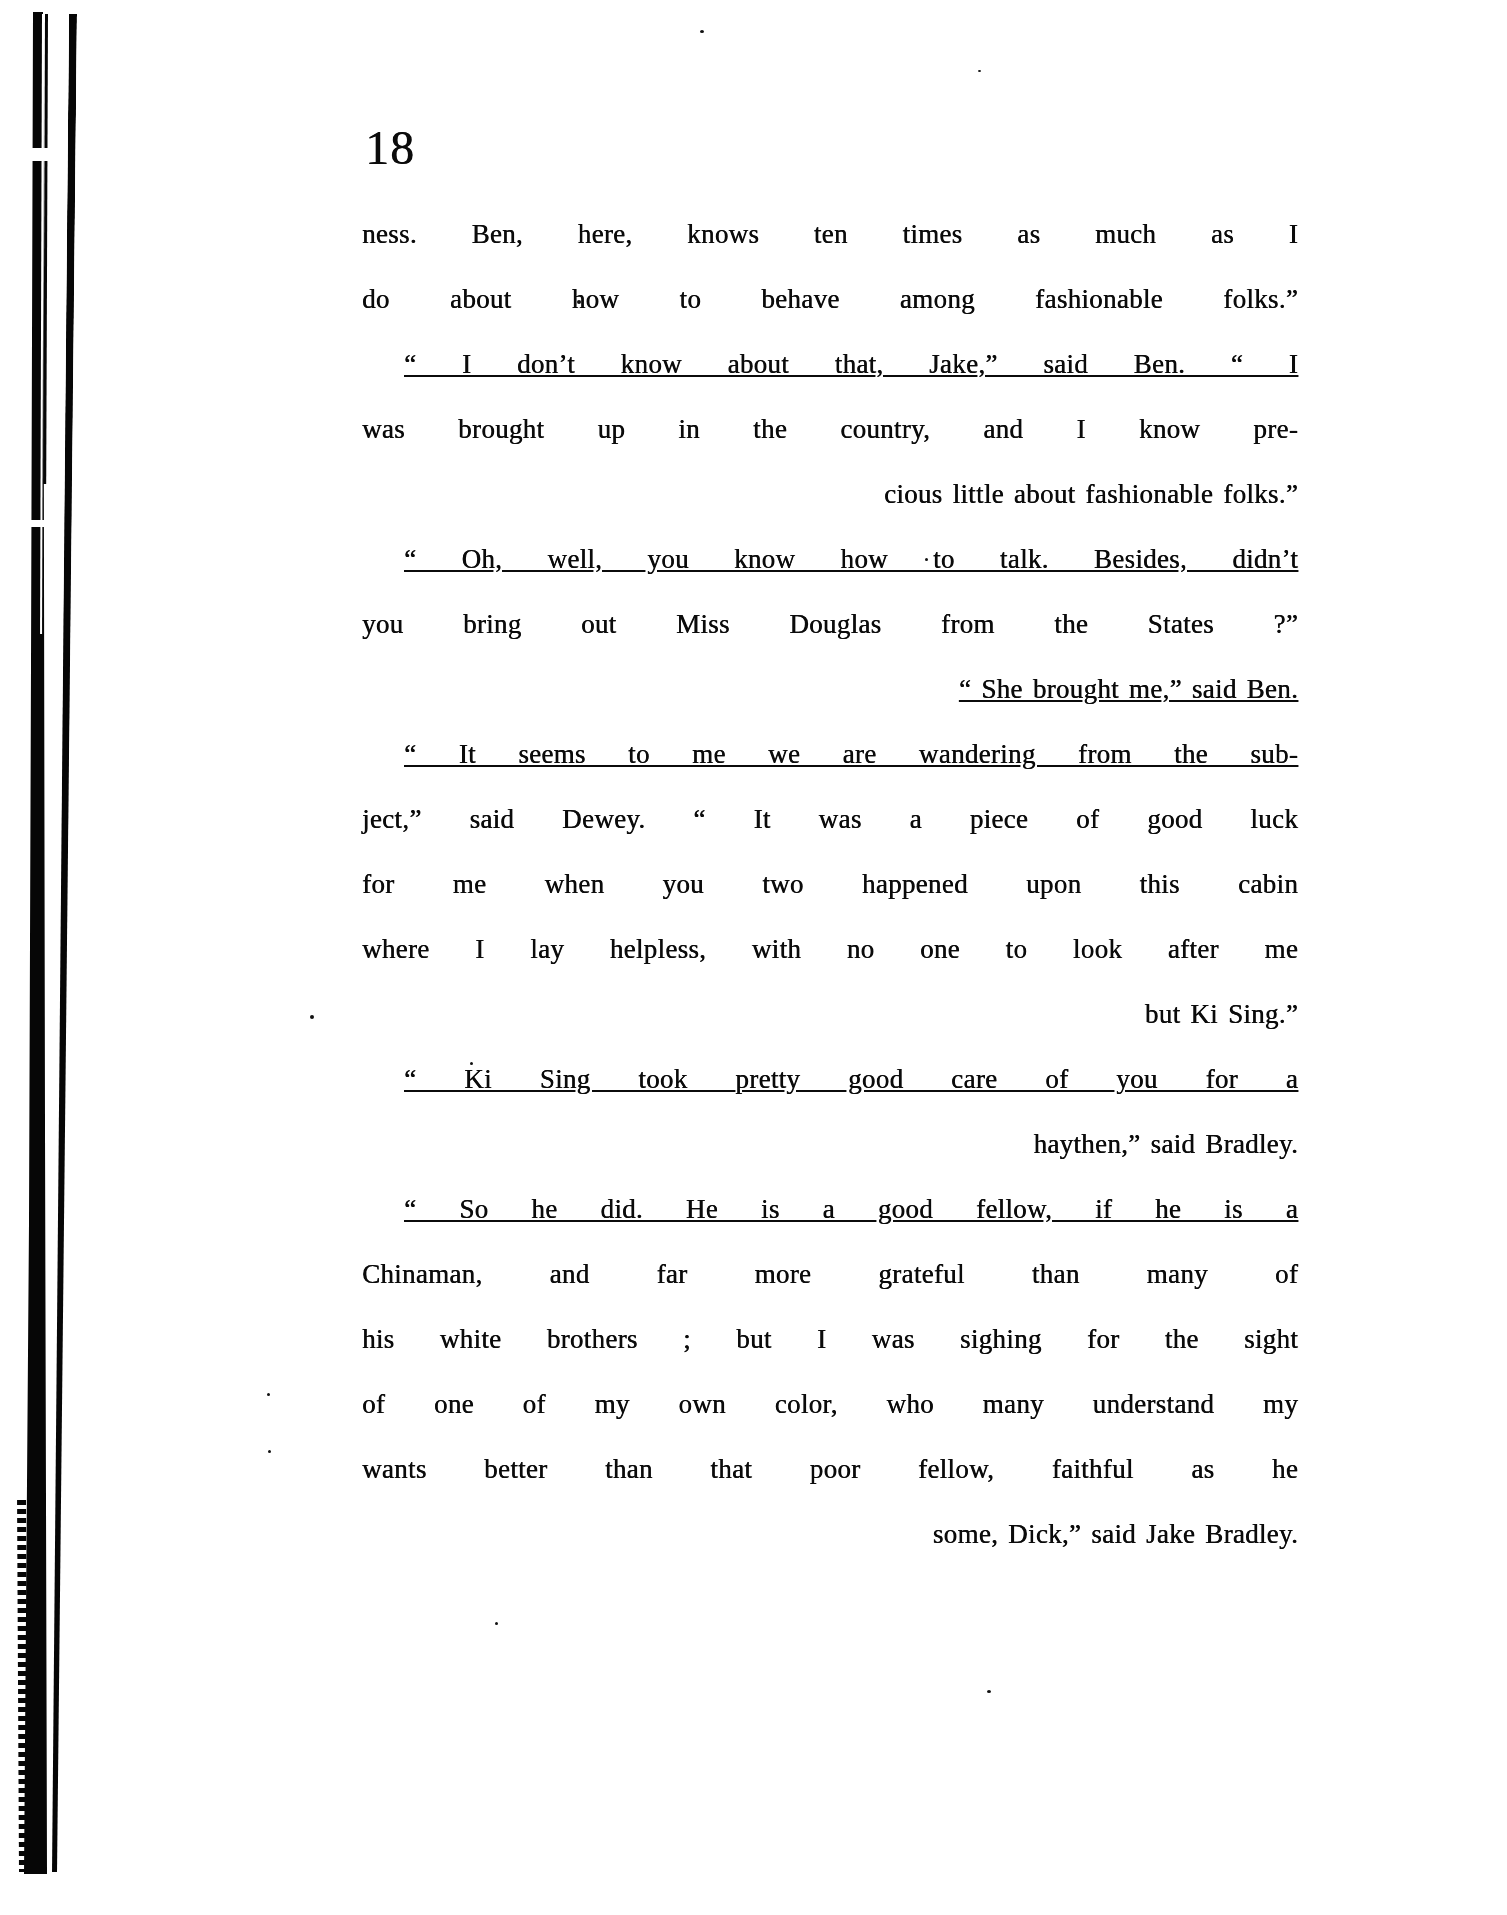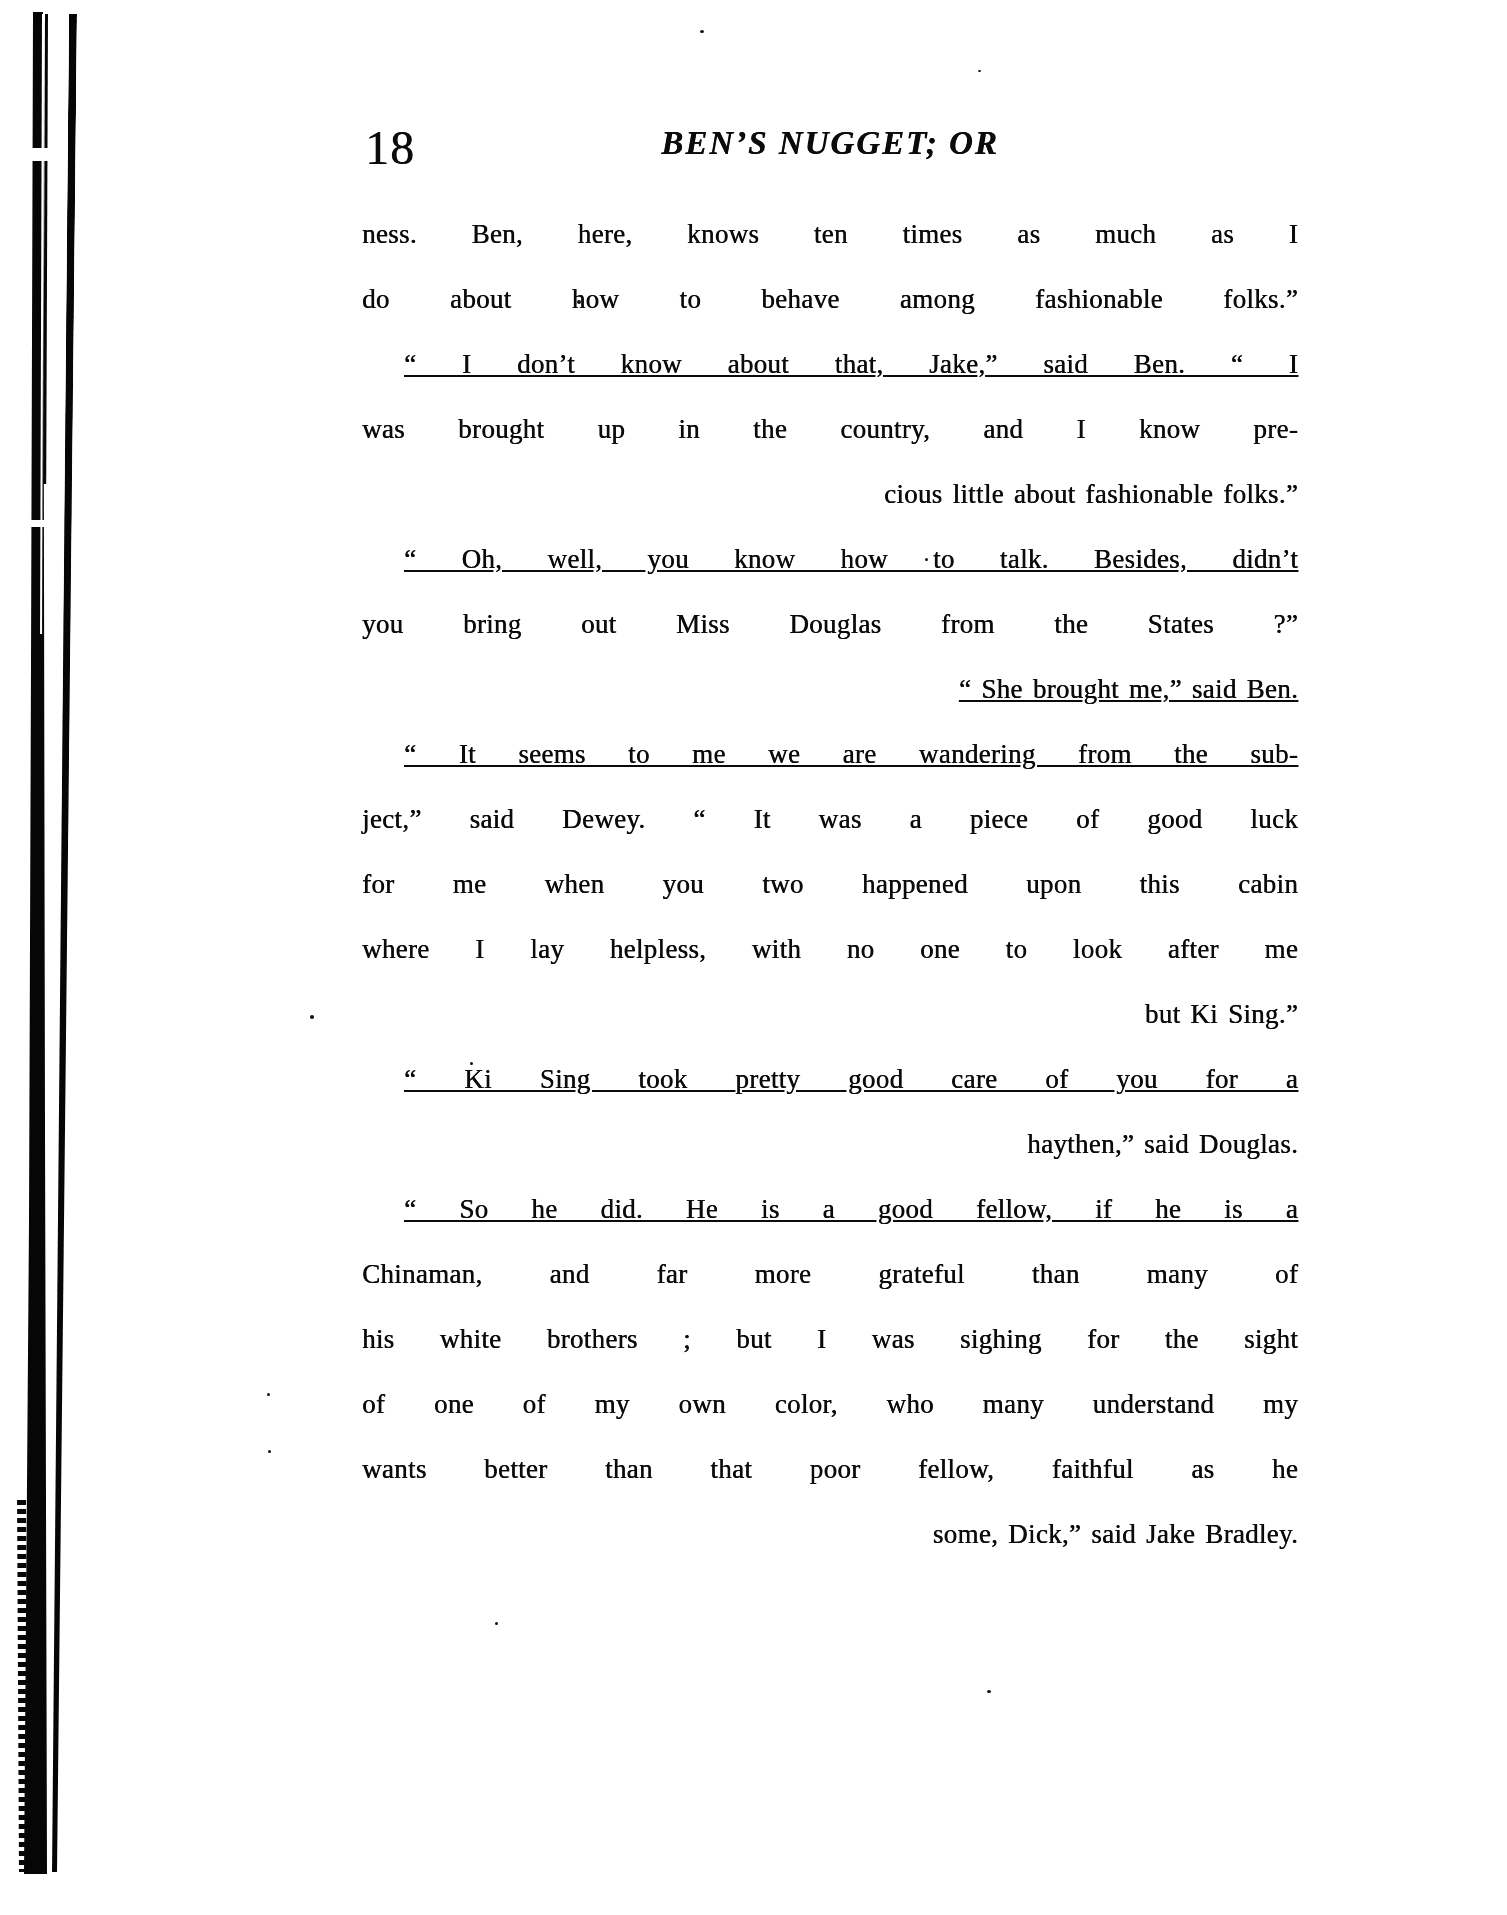--- a/index.html
+++ b/index.html
@@ -78,39 +78,38 @@
   <div class="bar-outer"></div>
   <div class="bar-hairline-gap"></div>
   <div class="bar-thin-top"></div>
   <div class="bar-break-1"></div>
   <div class="bar-break-2"></div>
   <div class="bar-inner"></div>
   <div class="bar-comb"></div>
 
   <div class="header">
     <span class="pagenum">18</span>
-    <span class="runtitle">BEN’S NUGGET; OR</span>
   </div>
 
   <div class="body-col">
     <div class="bodyline just">ness.  Ben, here, knows ten times as much as I</div>
     <div class="bodyline just">do about how to behave among fashionable folks.”</div>
     <div class="bodyline ind just">“ I don’t know about that, Jake,” said Ben.  “ I</div>
     <div class="bodyline just">was brought up in the country, and I know pre-</div>
     <div class="bodyline">cious little about fashionable folks.”</div>
     <div class="bodyline ind just">“ Oh, well, you know how to talk.  Besides, didn’t</div>
     <div class="bodyline just">you bring out Miss Douglas from the States ?”</div>
     <div class="bodyline ind">“ She brought me,” said Ben.</div>
     <div class="bodyline ind just">“ It seems to me we are wandering from the sub-</div>
     <div class="bodyline just">ject,” said Dewey.  “ It was a piece of good luck</div>
     <div class="bodyline just">for me when you two happened upon this cabin</div>
     <div class="bodyline just">where I lay helpless, with no one to look after me</div>
     <div class="bodyline">but Ki Sing.”</div>
     <div class="bodyline ind just">“ Ki Sing took pretty good care of you for a</div>
-    <div class="bodyline">haythen,” said Douglas.</div>
+    <div class="bodyline">haythen,” said Bradley.</div>
     <div class="bodyline ind just">“ So he did.  He is a good fellow, if he is a</div>
     <div class="bodyline just">Chinaman, and far more grateful than many of</div>
     <div class="bodyline just">his white brothers ; but I was sighing for the sight</div>
     <div class="bodyline just">of one of my own color, who many understand my</div>
     <div class="bodyline just">wants better than that poor fellow, faithful as he</div>
     <div class="bodyline">some, Dick,” said Jake Bradley.</div>
   </div>
 
   <div class="speck" style="left:700px;top:30px;width:4px;height:3px;"></div>
   <div class="speck" style="left:978px;top:70px;width:3px;height:2px;"></div>

